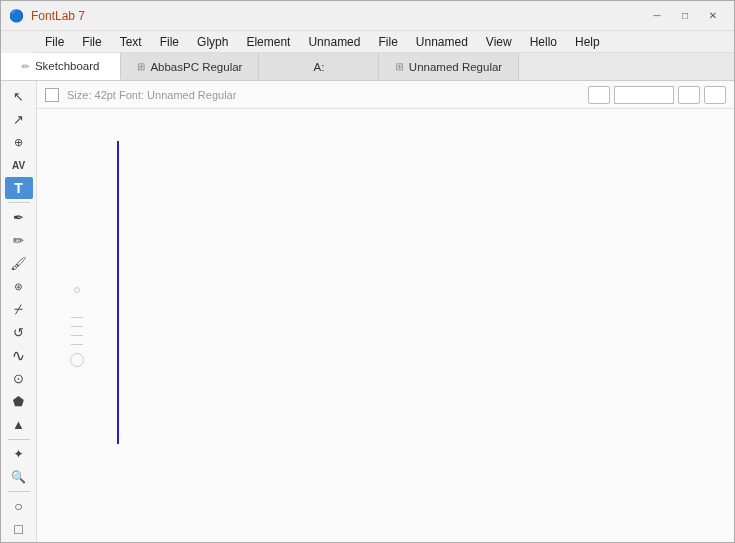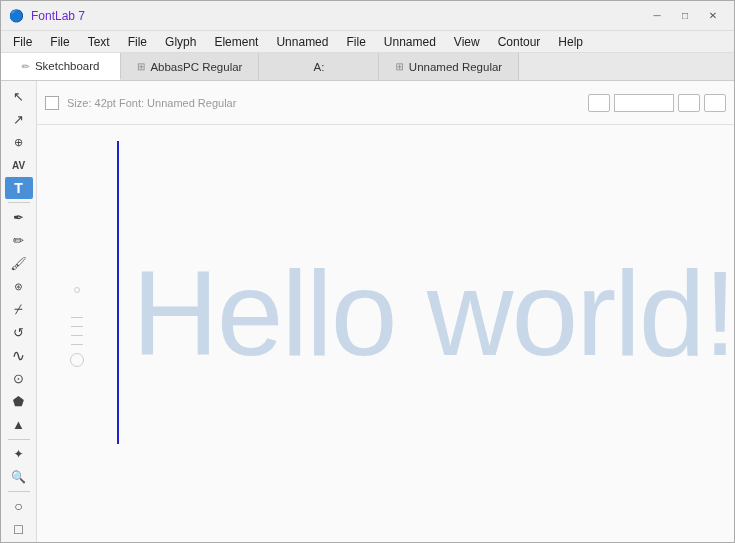--- a/index.html
+++ b/index.html
@@ -32,21 +32,21 @@
     .title-bar-icon {
       width: 16px;
       height: 16px;
       display: flex;
       align-items: center;
       justify-content: center;
       font-size: 12px;
     }
     .title-bar-title {
       font-size: 12px;
-      color: #6d28d9;
+      color: #c2410c;
     }
     .title-bar-controls {
       display: flex;
       gap: 2px;
     }
     .title-bar-btn {
       width: 26px;
       height: 20px;
       border: none;
       background: transparent;
@@ -60,20 +60,21 @@
 
     
     .menu-bar {
       height: 22px;
       background: #f0f0f0;
       display: flex;
       align-items: center;
       padding: 0 4px;
       border-bottom: 1px solid #ddd;
       gap: 2px;
+      margin-left: 32px;
     }
     .menu-item {
       padding: 2px 8px;
       cursor: pointer;
       font-size: 12px;
       color: #222;
       border-radius: 2px;
     }
 
     
@@ -152,21 +153,21 @@
       position: relative;
       overflow: hidden;
     }
 
     
     .canvas-toolbar {
       position: absolute;
       top: 0;
       left: 0;
       right: 0;
-      height: 44px;
+      height: 28px;
       display: flex;
       align-items: center;
       padding: 0 8px;
       gap: 8px;
       border-bottom: 1px solid #e0e0e0;
       background: #fafafa;
     }
     .canvas-size-info {
       font-size: 11px;
       color: #999;
@@ -284,21 +285,21 @@
   <span class="menu-item">File</span>
   <span class="menu-item">File</span>
   <span class="menu-item">Text</span>
   <span class="menu-item">File</span>
   <span class="menu-item">Glyph</span>
   <span class="menu-item">Element</span>
   <span class="menu-item">Unnamed</span>
   <span class="menu-item">File</span>
   <span class="menu-item">Unnamed</span>
   <span class="menu-item">View</span>
-  <span class="menu-item">Contour</span>
+  <span class="menu-item">Hello</span>
   <span class="menu-item">Help</span>
 </div>
 
 <div class="tab-bar">
   <div class="tab active">
     <span class="tab-icon">✏</span>
     <span>Sketchboard</span>
   </div>
   <div class="tab">
     <span class="tab-icon">⊞</span>
@@ -362,16 +363,15 @@
       <div style="height:4px;"></div>
       <div class="guide-line-h"></div>
       <div style="height:4px;"></div>
       <div class="guide-line-h"></div>
       <div style="height:4px;"></div>
       <div class="guide-circle"></div>
     </div>
 
     <div class="cursor-line"></div>
 
-    <div class="hello-world-text">Hello world!</div>
 
   </div>
 </div>
 
 </body></html>

